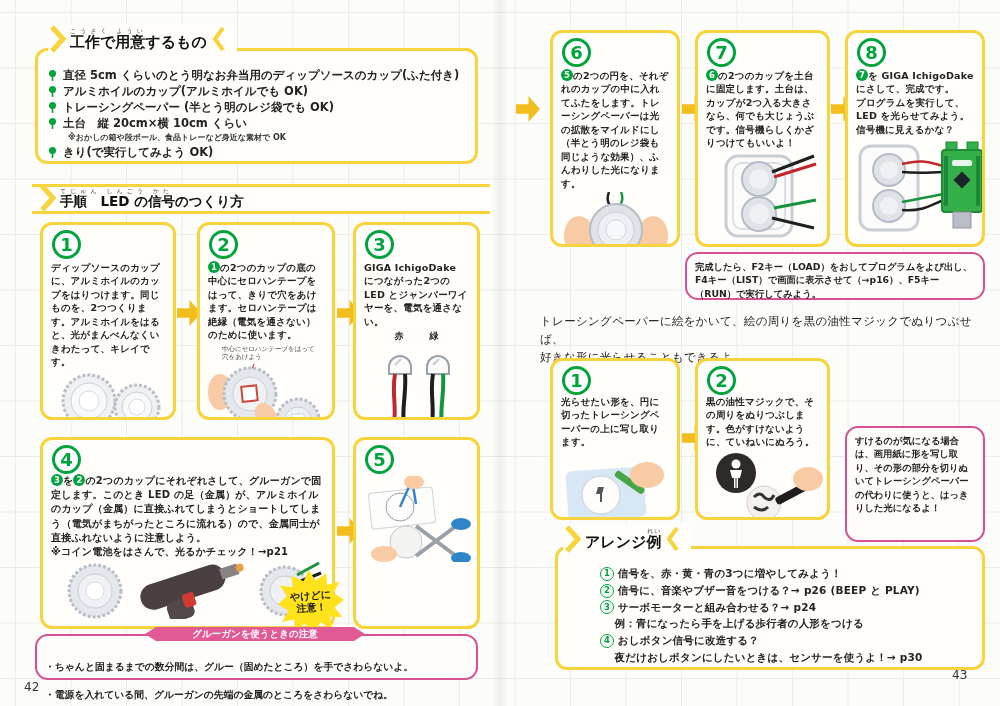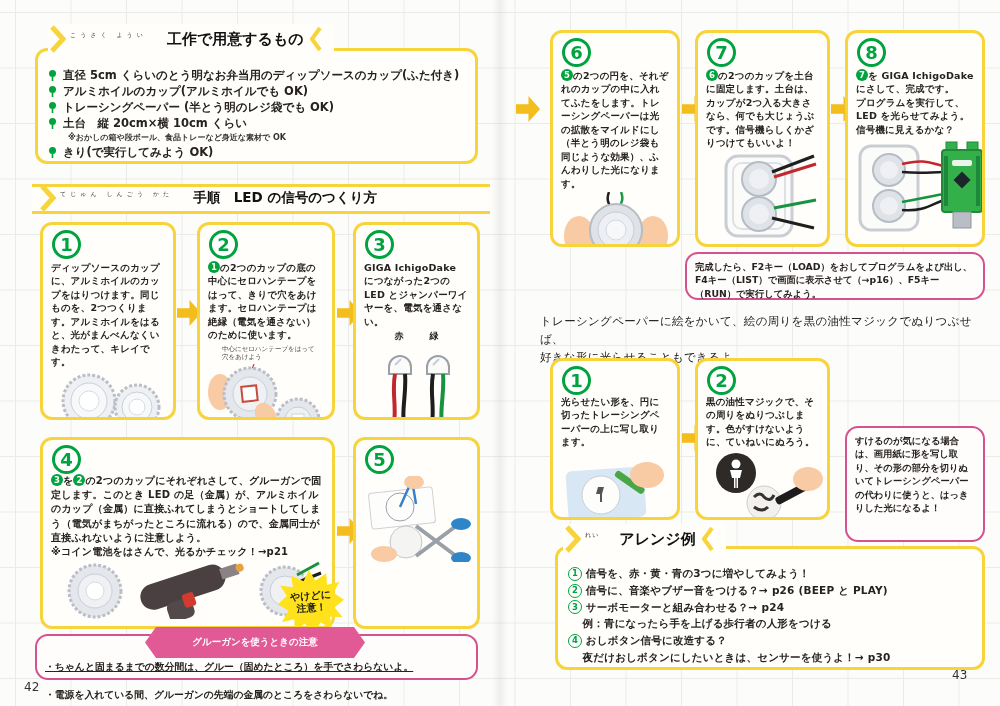--- a/index.html
+++ b/index.html
@@ -21,42 +21,42 @@
   .caption{font-size:6.5px;font-weight:400;color:#444;margin:3px 0 0 14px;line-height:1.3;}
   .gn{display:inline-flex;align-items:center;justify-content:center;width:12px;height:12px;border-radius:50%;
     background:#00a33e;color:#fff;font-size:8.5px;font-weight:bold;vertical-align:1px;}
   .arrange .gn{background:#fff;color:#00a33e;border:1.5px solid #00a33e;width:12px;height:12px;}
   
   .arrow{position:absolute;width:24px;height:26px;background:#f2bd1d;
     clip-path:polygon(0 32%,52% 32%,52% 0,100% 50%,52% 100%,52% 68%,0 68%);}
   
   .banner{position:absolute;display:flex;align-items:center;background:#fffefb;padding:1px 8px 1px 2px;}
   .banner .chev{flex:0 0 auto;margin-right:4px;}
-  .banner .ttl{display:flex;flex-direction:row;line-height:1;gap:20px;}
+  .banner .ttl{display:flex;flex-direction:column;line-height:1;}
   .banner .furi{font-size:6px;color:#3a3a3a;letter-spacing:4px;margin-bottom:1px;}
   .banner .big{font-size:15px;font-weight:bold;color:#111;}
   
   .pinkbox{position:absolute;background:#fffdfc;border:2.5px solid #d6528f;border-radius:13px;box-sizing:border-box;
     font-size:9.5px;font-weight:600;line-height:1.45;padding:6px 8px;white-space:pre-line;}
   .pinkhead{position:absolute;background:#e25a95;color:#fff;font-size:9.5px;font-weight:bold;
     display:flex;align-items:center;justify-content:center;
     clip-path:polygon(0 50%,11px 0,calc(100% - 11px) 0,100% 50%,calc(100% - 11px) 100%,11px 100%);}
   
   .burst{position:absolute;width:66px;height:64px;background:#ffe21c;display:flex;align-items:center;justify-content:center;
     text-align:center;font-size:10px;font-weight:bold;color:#1b1b1b;line-height:1.25;white-space:pre-line;transform:rotate(-4deg);
     clip-path:polygon(50% 0%,59% 17%,76% 7%,76% 25%,95% 22%,85% 38%,100% 50%,85% 61%,96% 77%,77% 75%,79% 93%,62% 83%,50% 100%,38% 83%,22% 94%,23% 75%,4% 78%,15% 61%,0% 50%,14% 38%,5% 21%,24% 25%,23% 7%,41% 17%);}
   
   .mat-item{display:flex;align-items:flex-start;font-size:11.5px;font-weight:bold;line-height:16px;}
   .mat-note{font-size:8px;font-weight:600;color:#333;margin-left:24px;line-height:13px;}
   .pin{flex:0 0 auto;margin:3px 6px 0 4px;}
   .pagenum{position:absolute;font-size:12px;color:#333;text-align:center;}
   .led-labels{display:flex;justify-content:center;gap:26px;font-size:9px;font-weight:bold;margin-top:2px;}
   .ill{display:block;margin:2px auto 0;}
   .intro{position:absolute;font-size:11.5px;font-weight:normal;line-height:1.55;white-space:pre-line;letter-spacing:.3px;}
-  .arrange-item{font-size:10.5px;font-weight:bold;line-height:1.6;letter-spacing:.2px;}
+  .arrange-item{font-size:10.5px;font-weight:bold;line-height:1.6;letter-spacing:.2px;margin-left:32px;}
 </style>
 </head>
 <body>
 
 <div id="canvas">
   <div class="gutter"></div>
 
   <div class="ybox" style="left:35px;top:48px;width:443px;height:116px;">
     <div style="padding:16px 10px 0 6px;">
       <div class="mat-item">
@@ -216,24 +216,24 @@
       <ellipse cx="50" cy="6" rx="10" ry="7" fill="#f8cba4"></ellipse>
       <circle cx="42" cy="66" r="16" fill="#f4f4f2" stroke="#c4c7cb"></circle>
       <path d="M52,50 L92,80 M52,80 L92,50" stroke="#9aa0a8" stroke-width="4"></path>
       <ellipse cx="97" cy="82" rx="10" ry="6" fill="#2e86c8"></ellipse>
         <ellipse cx="97" cy="48" rx="10" ry="6" fill="#2e86c8"></ellipse>
       <ellipse cx="20" cy="78" rx="13" ry="8" fill="#f8cba4"></ellipse>
     </svg>
   </div>
 
   <div class="pinkbox" style="left:35px;top:634px;width:443px;height:46px;padding:10px 8px 4px;">
-    <div style="font-size:9.8px;text-decoration:underline;">・ちゃんと固まるまでの数分間は、グルー（固めたところ）を手でさわらないよ。</div>
+    <div style="font-size:9.8px;">・ちゃんと固まるまでの数分間は、グルー（固めたところ）を手でさわらないよ。</div>
     <div style="font-size:9.8px;">・電源を入れている間、グルーガンの先端の金属のところをさわらないでね。</div>
   </div>
-  <div class="pinkhead" style="left:145px;top:627px;width:220px;height:31px;">グルーガンを使うときの注意</div>
+  <div class="pinkhead" style="left:145px;top:627px;width:220px;height:14px;">グルーガンを使うときの注意</div>
 
   <div class="pagenum" style="left:24px;top:680px;">42</div>
 
   <div class="arrow" style="left:516px;top:96px;"></div>
 
   <div class="ybox stepbox" style="left:550px;top:30px;width:130px;height:217px;">
     <div class="step-num">6</div>
     <div class="step-text"><span class="gn">5</span>の2つの円を、それぞれのカップの中に入れてふたをします。トレーシングペーパーは光の拡散をマイルドにし（半とう明のレジ袋も同じような効果）、ふんわりした光になります。</div>
     <svg class="ill" width="110" height="64" viewBox="0 0 110 64">
       <path d="M48,0 C44,10 50,14 52,20" fill="none" stroke="#222" stroke-width="2.5"></path>

